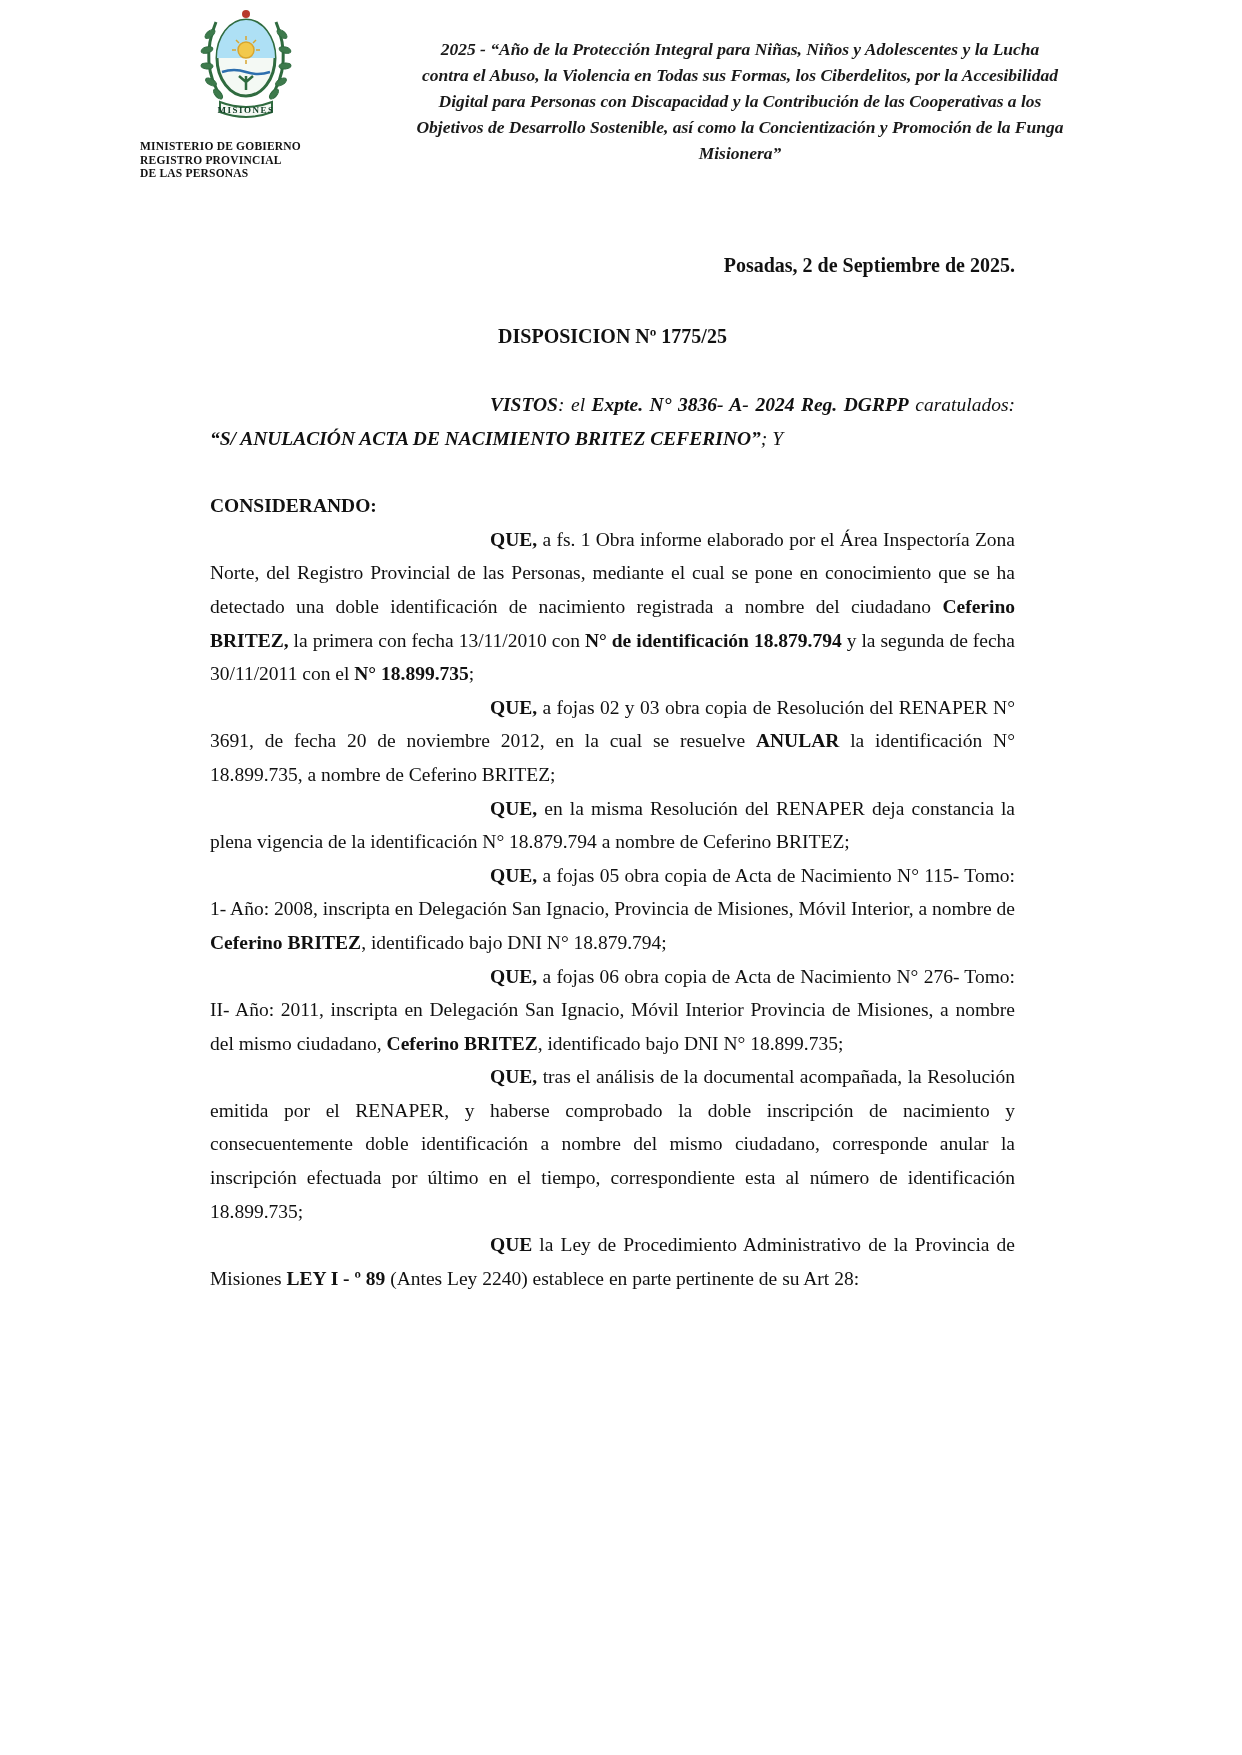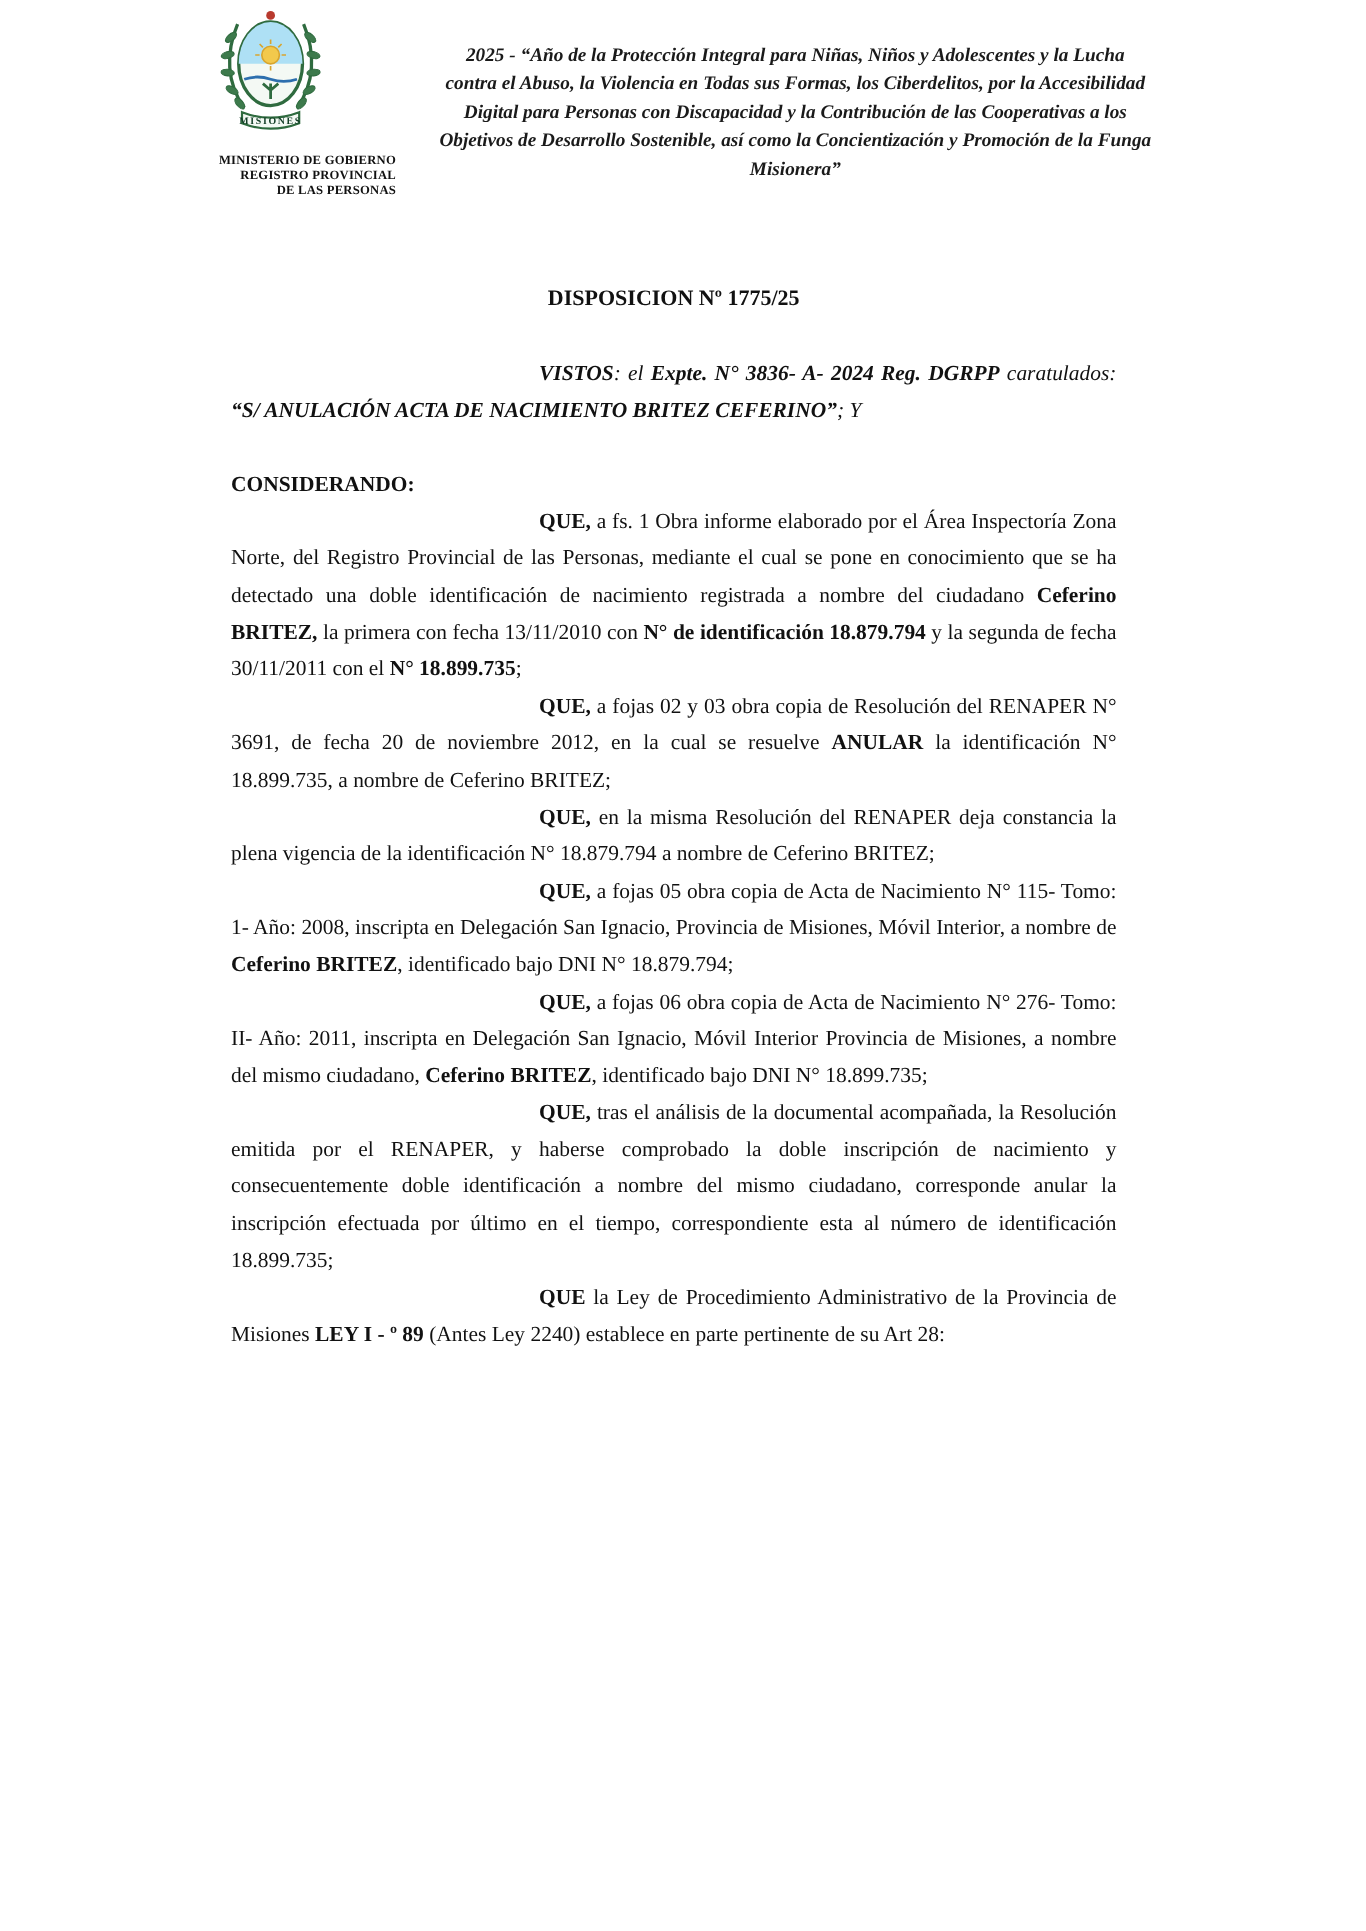--- a/index.html
+++ b/index.html
@@ -12,25 +12,25 @@
     color: #111111;
     font-family: "Liberation Serif", serif;
     overflow: hidden;
     box-sizing: border-box;
   }
   
   .header { position: relative; height: 212px; }
   .logo-wrap { position: absolute; left: 198px; top: 6px; width: 96px; height: 128px; text-decoration: underline; }
   .ministry {
     position: absolute; left: 140px; top: 140px; width: 220px;
-    text-align: right; font-weight: bold; font-size: 11.5px; line-height: 13.5px;
+    text-align: left; font-weight: bold; font-size: 11.5px; line-height: 13.5px;
     letter-spacing: 0.2px;
   }
   .motto {
-    position: absolute; left: 399px; top: 36px; width: 648px;
+    position: absolute; left: 416px; top: 36px; width: 648px;
     text-align: center; font-weight: bold; font-style: italic;
     font-size: 17.5px; line-height: 26px; color: #1a1a1a;
   }
   
   .dateline {
     margin: 42px 227px 0 210px;
     text-align: right; font-weight: bold; font-size: 20px;
   }
   .doc-title {
     margin: 48px 227px 0 210px;
@@ -106,20 +106,21 @@
 
     <div class="ministry">
       <div>MINISTERIO DE GOBIERNO</div>
       <div>REGISTRO PROVINCIAL</div>
       <div>DE LAS PERSONAS</div>
     </div>
 
     <div class="motto">2025 - “Año de la Protección Integral para Niñas, Niños y Adolescentes y la Lucha contra el Abuso, la Violencia en Todas sus Formas, los Ciberdelitos, por la Accesibilidad Digital para Personas con Discapacidad y la Contribución de las Cooperativas a los Objetivos de Desarrollo Sostenible, así como la Concientización y Promoción de la Funga Misionera”</div>
   </header>
 
+  <div class="dateline">Posadas, 2 de Septiembre de 2025.</div>
 
   <h1 class="doc-title">DISPOSICION Nº 1775/25</h1>
 
   <main class="body">
       <p class="para p-vistos"><span class="b">VISTOS</span><span>: el </span><span class="b">Expte. N° 3836- A- 2024 Reg. DGRPP</span><span> caratulados: </span><span class="b">“S/ ANULACIÓN ACTA DE NACIMIENTO BRITEZ CEFERINO”</span><span>; Y</span></p>
       <p class="para p-heading"><span class="b">CONSIDERANDO:</span></p>
       <p class="para"><span class="b">QUE,</span><span> a fs. 1 Obra informe elaborado por el Área Inspectoría Zona Norte, del Registro Provincial de las Personas, mediante el cual se pone en conocimiento que se ha detectado una doble identificación de nacimiento registrada a nombre del ciudadano </span><span class="b">Ceferino BRITEZ,</span><span> la primera con fecha 13/11/2010 con </span><span class="b">N° de identificación 18.879.794</span><span> y la segunda de fecha 30/11/2011 con el </span><span class="b">N° 18.899.735</span><span>;</span></p>
       <p class="para"><span class="b">QUE,</span><span> a fojas 02 y 03 obra copia de Resolución del RENAPER N° 3691, de fecha 20 de noviembre 2012, en la cual se resuelve </span><span class="b">ANULAR</span><span> la identificación N° 18.899.735, a nombre de Ceferino BRITEZ;</span></p>
       <p class="para"><span class="b">QUE,</span><span> en la misma Resolución del RENAPER deja constancia la plena vigencia de la identificación N° 18.879.794 a nombre de Ceferino BRITEZ;</span></p>
       <p class="para"><span class="b">QUE,</span><span> a fojas 05 obra copia de Acta de Nacimiento N° 115- Tomo: 1- Año: 2008, inscripta en Delegación San Ignacio, Provincia de Misiones, Móvil Interior, a nombre de </span><span class="b">Ceferino BRITEZ</span><span>, identificado bajo DNI N° 18.879.794;</span></p>

